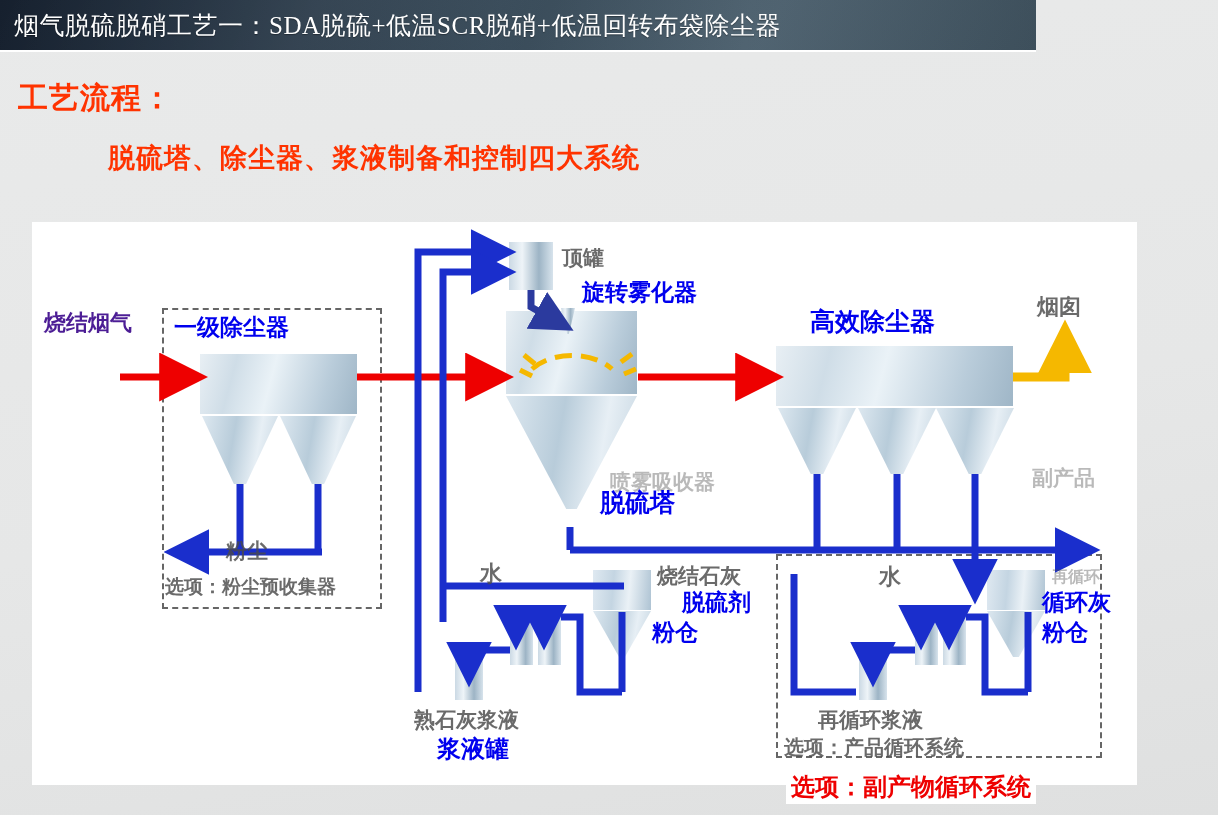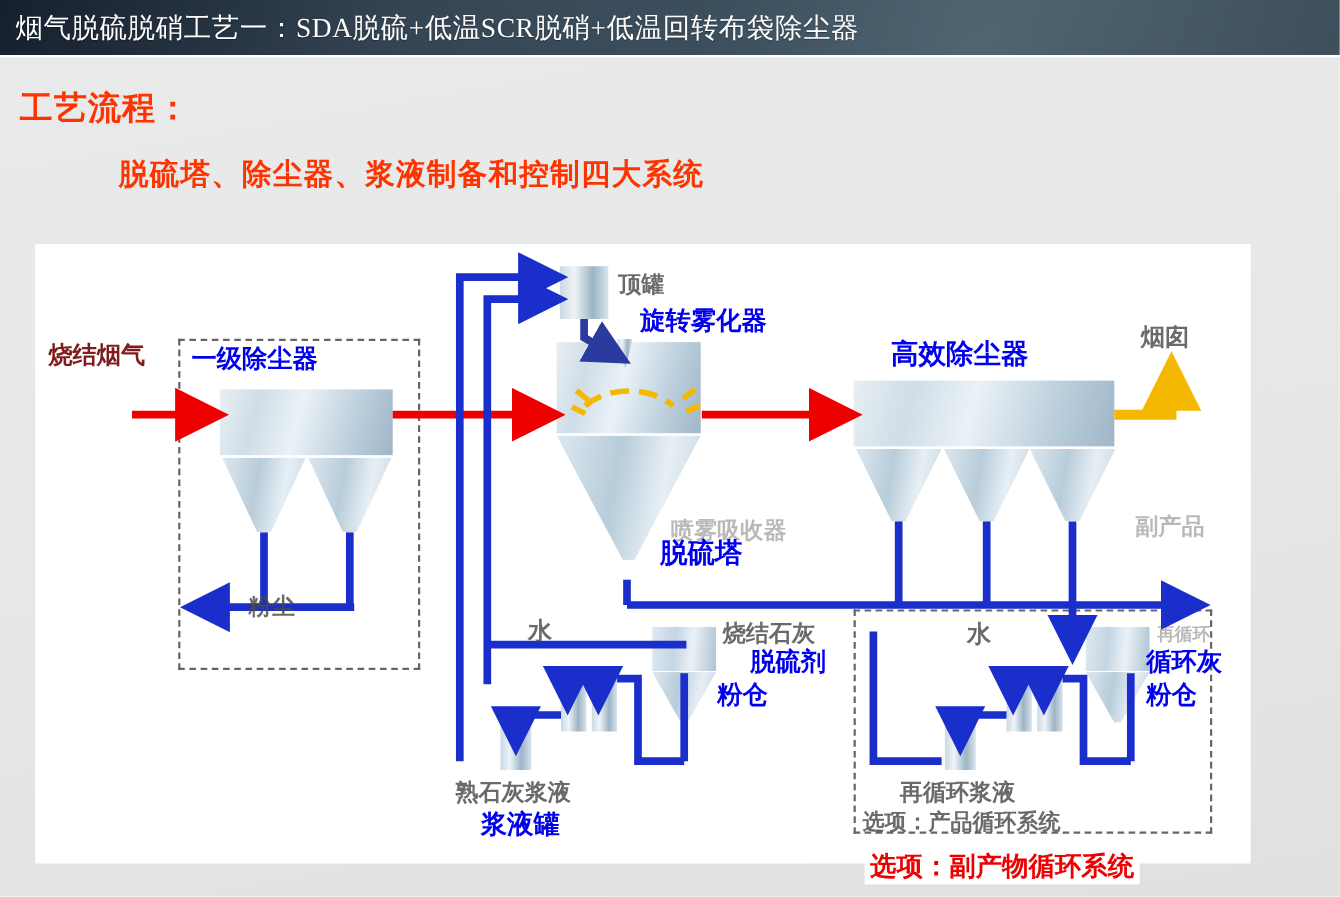--- a/index.html
+++ b/index.html
@@ -9,21 +9,21 @@
     font-family: "Liberation Sans", "DejaVu Sans", sans-serif;
     overflow: hidden;
   }
   body {
     background: linear-gradient(170deg, #e9eaea 0%, #e6e7e7 55%, #dfe0e0 100%);
     position: relative;
   }
 
   
   #title-bar {
-    position: absolute; left: 0; top: 0; width: 1218px; height: 52px;
+    position: absolute; left: 0; top: 0; width: 1036px; height: 52px;
     background: linear-gradient(100deg, #16202e 0%, #22303f 18%, #3c4f5e 48%, #4b5f6d 72%, #415461 100%);
     border-bottom: 2px solid #ffffff;
     overflow: hidden;
   }
   #title-bar:after {
     content: ""; position: absolute; left: 0; top: 0; right: 0; bottom: 0;
     background: linear-gradient(118deg, rgba(255,255,255,0.00) 0%, rgba(255,255,255,0.045) 30%,
                 rgba(0,0,0,0.05) 52%, rgba(255,255,255,0.03) 74%, rgba(0,0,0,0.06) 100%);
     pointer-events: none;
   }
@@ -65,21 +65,21 @@
   }
   .lbl-gray.faint { opacity: .38; }
   
   .lbl-red {
     position: absolute; color: #ee0000; font-weight: bold;
     font-family: "DejaVu Sans", "Liberation Sans", sans-serif;
     white-space: nowrap; background: #ffffff; padding: 1px 5px;
   }
   
   .lbl-black {
-    position: absolute; color: #7f1d1d; font-weight: bold;
+    position: absolute; color: #4c1d95; font-weight: bold;
     font-family: "Liberation Serif", "DejaVu Serif", serif;
     white-space: nowrap;
   }
 
   
   .box-body {
     position: absolute;
     background: linear-gradient(105deg, #e8eff4 0%, #cfdde7 22%, #eaf2f7 45%, #b9ccda 78%, #9fb6c7 100%);
     border-bottom: 2px solid #ffffff;
   }
@@ -226,20 +226,21 @@
         <path d="M943,328 L943,372" marker-end="url(#ar-blue)"></path>
       </g>
     </svg>
 
     <div class="lbl-black" style="left:12px; top:86px; font-size:22px;">烧结烟气</div>
 
     <div class="lbl-blue" style="left:142px; top:93px; font-size:23px;">一级除尘器</div>
 
     <div class="lbl-gray" style="left:194px; top:315px; font-size:21px;">粉尘</div>
 
+    <div class="lbl-gray" style="left:133px; top:352px; font-size:19px;">选项：粉尘预收集器</div>
 
     <div class="lbl-gray" style="left:530px; top:22px; font-size:21px;">顶罐</div>
 
     <div class="lbl-blue" style="left:550px; top:58px; font-size:23px;">旋转雾化器</div>
 
     <div class="lbl-gray faint" style="left:578px; top:246px; font-size:21px;">喷雾吸收器</div>
 
     <div class="lbl-blue" style="left:568px; top:267px; font-size:25px;">脱硫塔</div>
 
     <div class="lbl-blue" style="left:778px; top:86px; font-size:25px;">高效除尘器</div>

